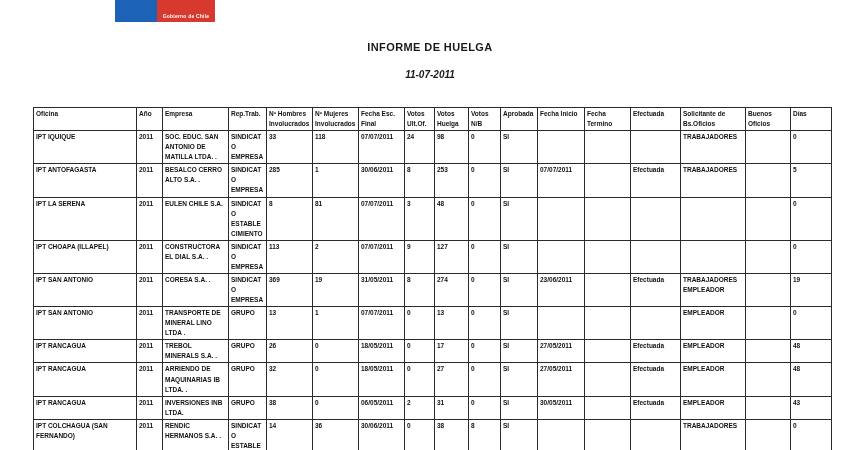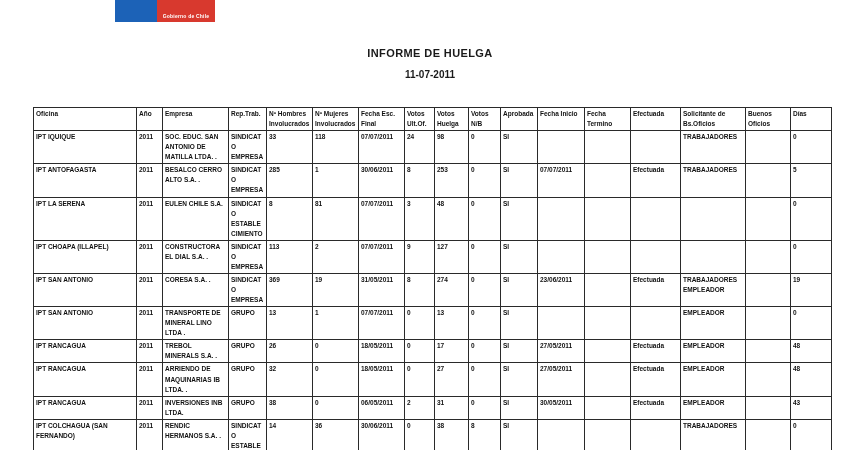--- a/index.html
+++ b/index.html
@@ -18,26 +18,27 @@
   .logo-red span {
     position:absolute; bottom:3px; left:0; right:0;
     text-align:center; color:#ffffff;
     font-size:5px; font-weight:bold; letter-spacing:0.2px;
     white-space:nowrap;
   }
   
   .report-title {
     position:absolute; top:41px; left:0; width:860px;
     text-align:center; font-size:11px; font-weight:bold;
-    letter-spacing:0.4px; color:#1a1a1a;margin-top:6px;
+    letter-spacing:0.4px; color:#1a1a1a;
   }
   .report-date {
     position:absolute; top:69px; left:0; width:860px;
     text-align:center; font-size:10px; font-weight:bold;
     color:#1a1a1a;
+    font-style:italic;
   }
   
   .table-wrap { position:absolute; left:33px; top:107px; width:798px; }
   table {
     border-collapse:collapse; table-layout:fixed;
     width:798px;
     font-size:6.5px; font-weight:bold; color:#111;
   }
   th, td {
     border:1px solid #2a2a2a;

